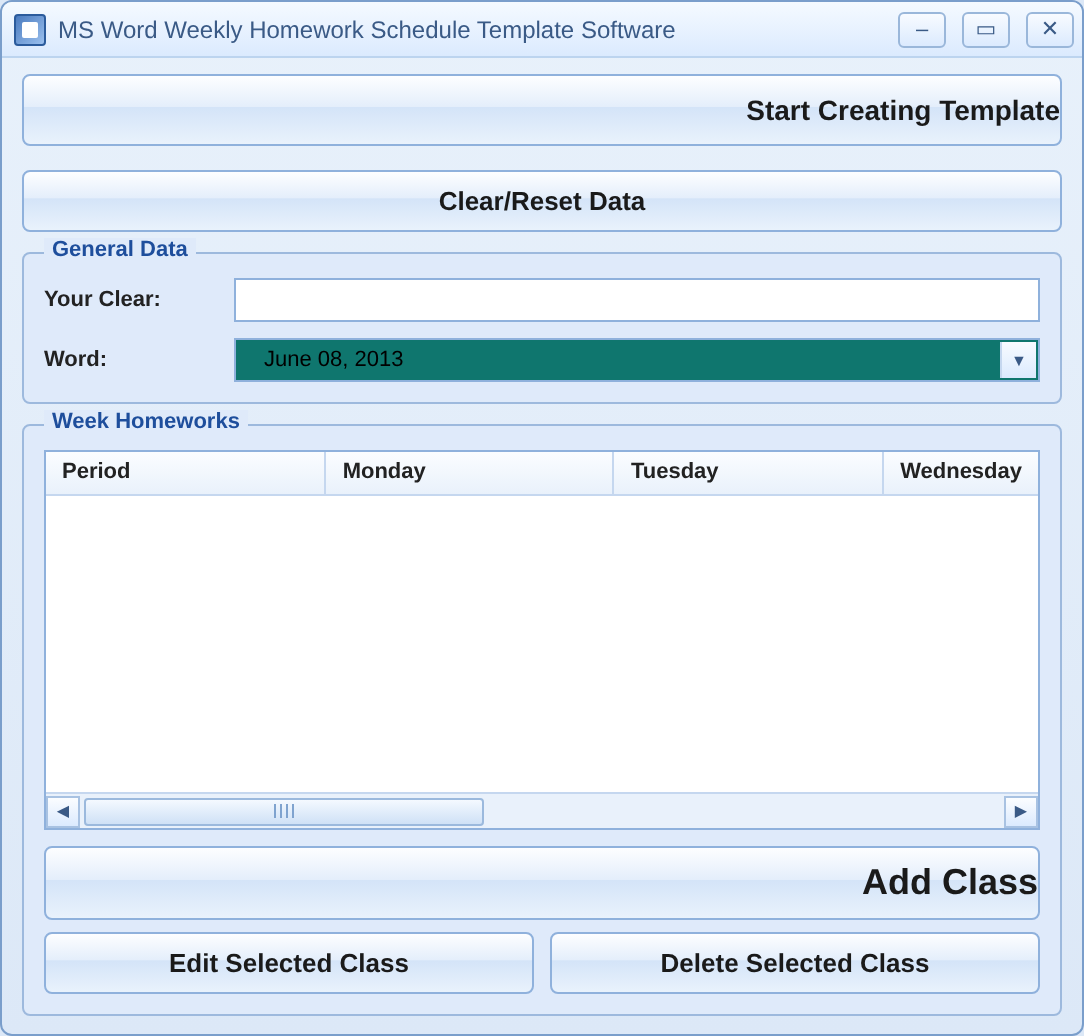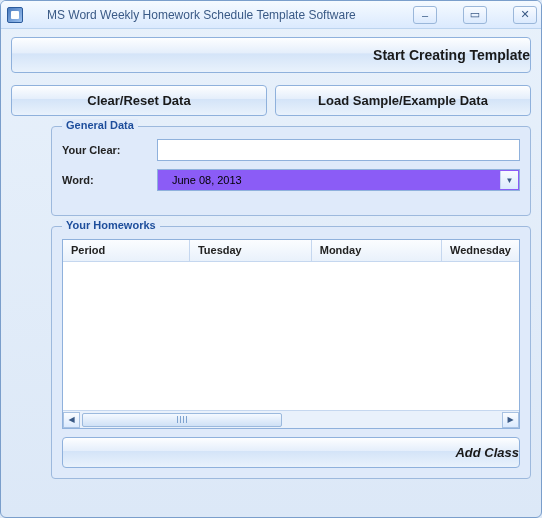--- a/index.html
+++ b/index.html
@@ -21,21 +21,21 @@
     border-radius: 6px;
     overflow: hidden;
   }
   .titlebar {
     height: 28px;
     background: linear-gradient(#f5faff, #dbeafe);
     border-bottom: 1px solid #bcd4ef;
     display: flex;
     align-items: center;
     padding: 0 4px 0 6px;
-    gap: 24px;
+    gap: 6px;
     justify-content: center;
   }
   .titlebar .app-icon {
     width: 16px; height: 16px;
     display: inline-block;
     background: linear-gradient(135deg,#4a7bbf,#9bc0ee);
     border: 1px solid #2b5b9c;
     border-radius: 2px;
     position: relative;
   }
@@ -77,24 +77,23 @@
   .row2 {
     display: flex;
     gap: 8px;
     margin-top: 12px;
   }
   .row2 .btn { flex: 1; font-size: 13px; padding: 7px 0;}
   .groupbox {
     border: 1px solid #9db9dd;
     border-radius: 4px;
     margin-top: 10px;
-    padding: 12px 10px 24px 10px;
+    padding: 12px 10px 10px 10px;
     position: relative;
     background: #dfeafa;
-    margin-left: 40px;
   }
   .groupbox .legend {
     position: absolute;
     top: -8px;
     left: 10px;
     background: #dfeafa;
     padding: 0 4px;
     color: #1e4e9c;
     font-weight: bold;
     font-size: 11px;
@@ -115,21 +114,21 @@
     border: 1px solid #8fb1dc;
     background: #fff;
     padding: 0 4px;
     font-family: inherit;
     font-size: 11px;
   }
   .date-picker {
     flex: 1;
     height: 22px;
     border: 1px solid #8fb1dc;
-    background: #8b5cf6;
+    background: #0f766e;
     display:flex;align-items:center;
     padding: 0 2px 0 14px;
     position:relative;
     cursor:pointer;
     text-align:right;
   }
   .date-picker .dd-btn{
     position:absolute;right:1px;top:1px;bottom:1px;width:18px;
     background:linear-gradient(#f8fbff,#dbeafe);
     border-left:1px solid #c5d7ef;
@@ -180,60 +179,63 @@
     <div class="win-btn">▭</div>
     <div class="win-btn">✕</div>
   </div>
 
   <div class="content">
 
     <button class="btn btn-lg btn-full">Start Creating Template</button>
 
     <div class="row2">
       <button class="btn">Clear/Reset Data</button>
-      <button class="btn">Load Sample/Example Data</button>
     </div>
 
     <div class="groupbox">
       <div class="legend">General Data</div>
       <div class="form-row">
         <label>Your Clear:</label>
         <input class="text-input" type="text" value="" style="">
       </div>
       <div class="form-row" style="margin-bottom:0;">
         <label>Word:</label>
         <div class="date-picker">
           <span>June    08, 2013</span>
           <div class="dd-btn">▼</div>
         </div>
       </div>
     </div>
 
     <div class="groupbox" style="padding-bottom:10px;">
-      <div class="legend">Your Homeworks</div>
+      <div class="legend">Week Homeworks</div>
 
       <div class="listview-wrap">
         <div class="listview-header">
           <div class="col" style="width:146px">Period</div>
+          <div class="col" style="width:150px">Monday</div>
           <div class="col" style="width:140px">Tuesday</div>
-          <div class="col" style="width:150px">Monday</div>
           <div class="col" style="flex:1;border-right:none;">Wednesday</div>
         </div>
         <div class="listview-body"></div>
         <div class="hscroll">
           <div class="arrow">◀</div>
           <div class="track">
             <div class="thumb">
               <span></span>
                 <span></span>
                 <span></span>
                 <span></span>
             </div>
           </div>
           <div class="arrow">▶</div>
         </div>
       </div>
 
-      <button class="btn btn-full" style="margin-top:8px;font-size:13px;padding:7px 0;font-style:italic;">Add Class</button>
+      <button class="btn btn-full" style="margin-top:8px;font-size:18px;padding:7px 0;">Add Class</button>
+      <div class="row2" style="margin-top:6px;">
+        <button class="btn">Edit Selected Class</button>
+        <button class="btn">Delete Selected Class</button>
+      </div>
     </div>
 
   </div>
 </div>
 
 </body></html>

